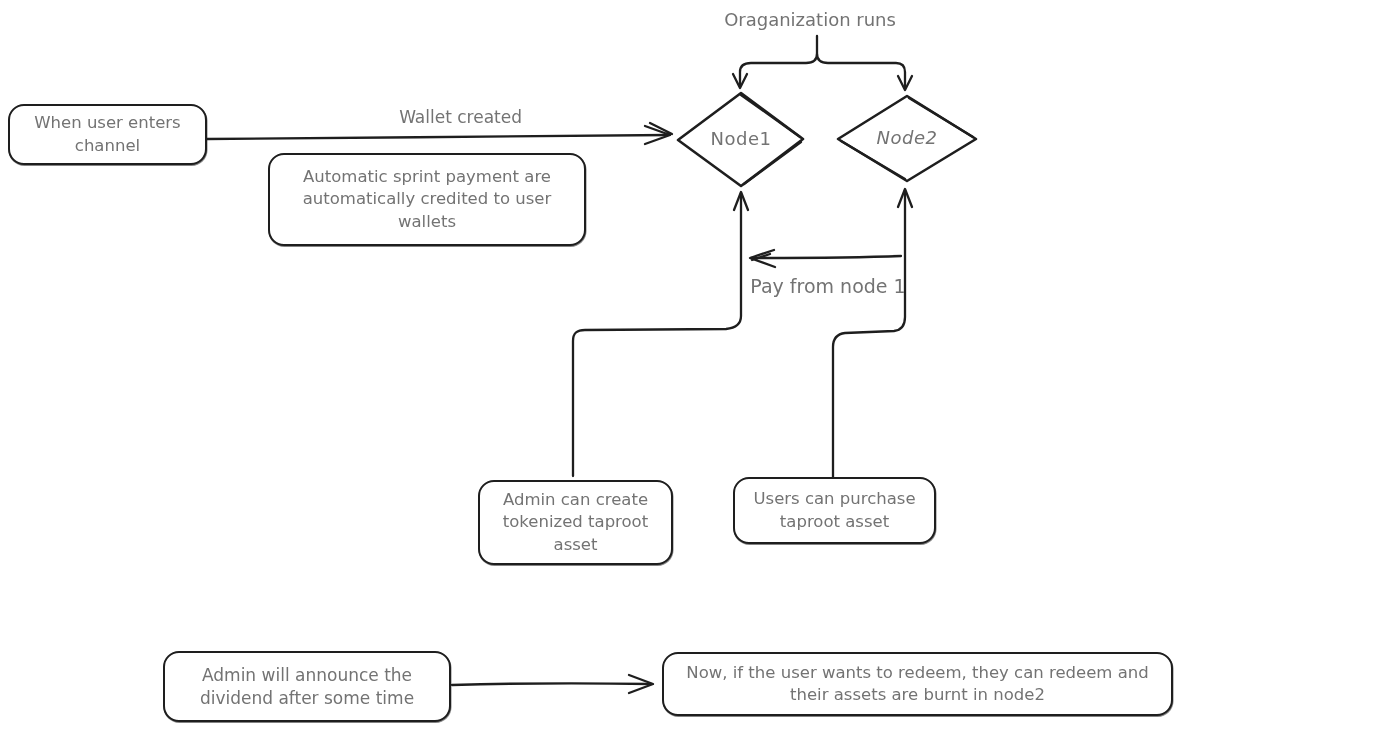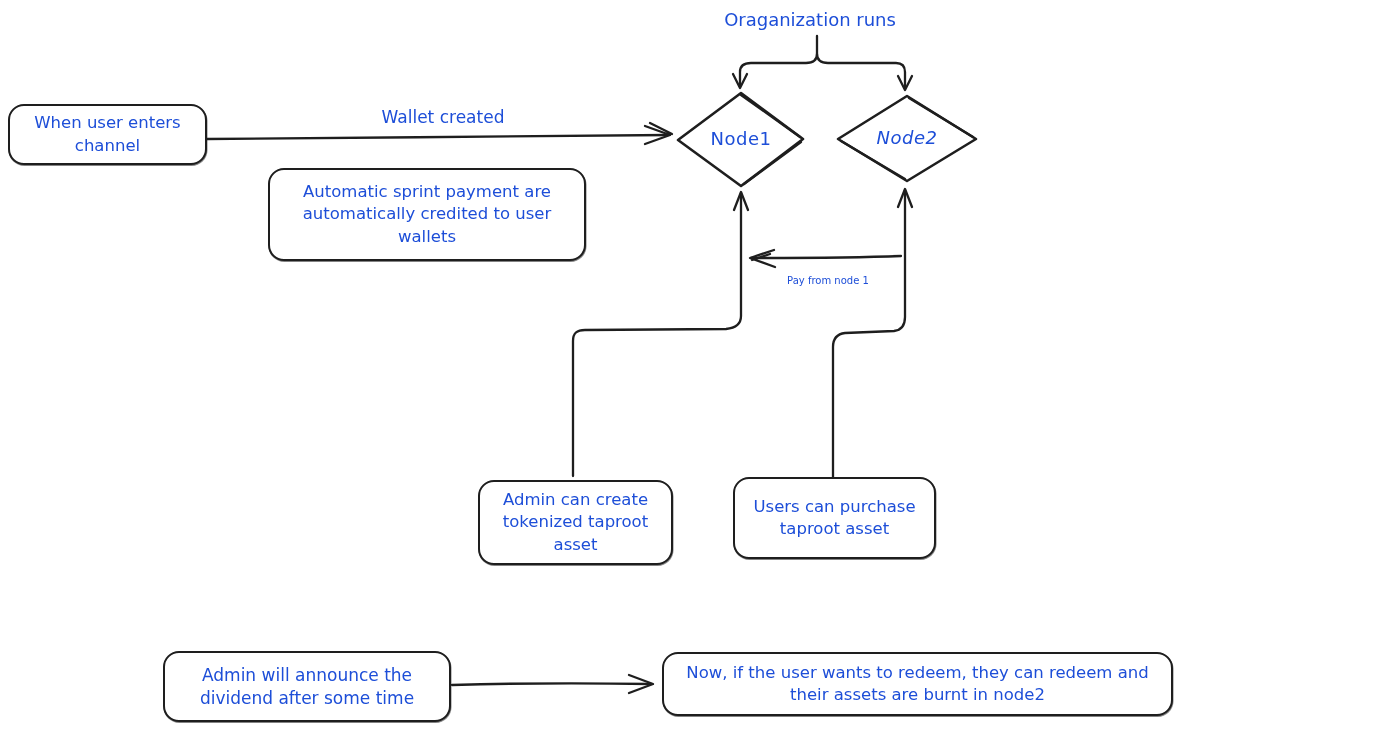--- a/index.html
+++ b/index.html
@@ -3,21 +3,21 @@
 <meta charset="utf-8">
 <style>
   * { margin: 0; padding: 0; box-sizing: border-box; }
   html, body { background: #ffffff; }
   #canvas {
     position: relative;
     width: 1384px;
     height: 730px;
     background: #ffffff;
     font-family: "DejaVu Sans", "Liberation Sans", sans-serif;
-    color: #1d4ed8;
+    color: #737373;
     overflow: hidden;
   }
   #wires {
     position: absolute;
     left: 0; top: 0;
     width: 1384px; height: 730px;
   }
   #wires path {
     fill: none;
     stroke: #1e1e1e;
@@ -84,31 +84,31 @@
     <path d="M898 207 L905 189 L912 207"></path>
 
     <path d="M452 685 C520 683 595 683 651 684"></path>
     <path d="M629 675 L653 684 L629 693"></path>
   </svg>
 
   <div class="label center" style="left:700px; top:8px; width:220px; font-size:18px;">Oraganization runs</div>
 
   <div class="box" style="left:8px; top:104px; width:199px; height:61px;">When user enters channel</div>
 
-  <div class="label center" style="left:348px; top:106px; width:190px;">Wallet created</div>
+  <div class="label center" style="left:332px; top:106px; width:190px;text-align:right;">Wallet created</div>
 
-  <div class="box" style="left:268px; top:153px; width:318px; height:93px;margin-top:15px;">Automatic sprint payment are automatically credited to user wallets</div>
+  <div class="box" style="left:268px; top:153px; width:318px; height:93px;">Automatic sprint payment are automatically credited to user wallets</div>
 
   <div class="node-label" style="left:690px; top:128px; width:102px;">Node1</div>
   <div class="node-label" style="left:856px; top:127px; width:102px;font-style:italic;">Node2</div>
 
-  <div class="label center" style="left:748px; top:274px; width:160px; font-size:10px;text-align:center;">Pay from node 1</div>
+  <div class="label center" style="left:748px; top:274px; width:160px; font-size:19px;text-align:center;">Pay from node 1</div>
 
 
   <div class="box" style="left:478px; top:480px; width:195px; height:85px;">Admin can create tokenized taproot asset</div>
 
-  <div class="box" style="left:733px; top:477px; width:203px; height:82px;">Users can purchase taproot asset</div>
+  <div class="box" style="left:733px; top:477px; width:203px; height:67px;">Users can purchase taproot asset</div>
 
   <div class="box" style="left:163px; top:651px; width:288px; height:71px; font-size:17px;">Admin will announce the dividend after some time</div>
 
   <div class="box" style="left:662px; top:652px; width:511px; height:64px; font-size:16.5px;">Now, if the user wants to redeem, they can redeem and their assets are burnt in node2</div>
 
 </div>
 
 </body></html>

